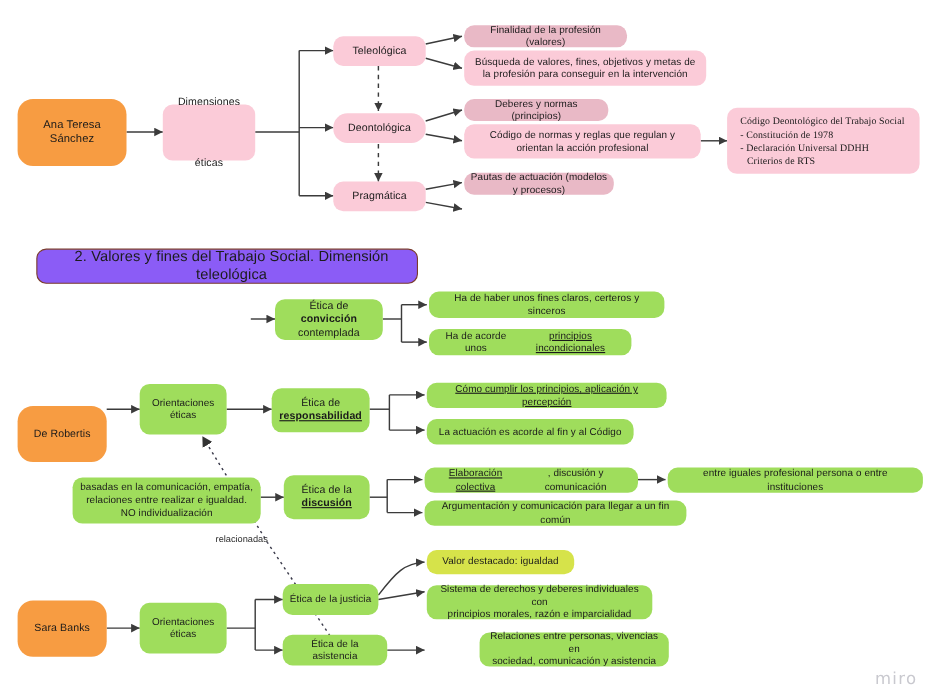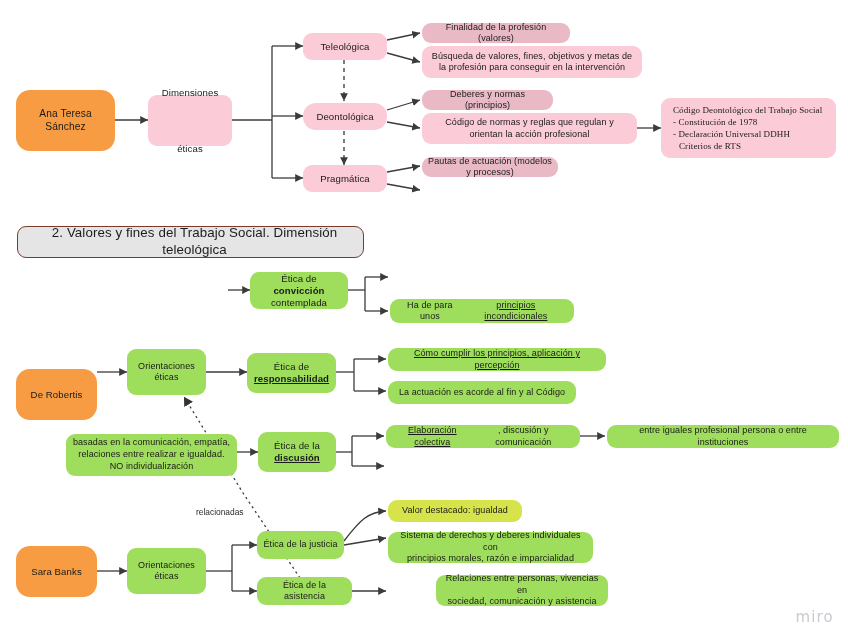--- a/index.html
+++ b/index.html
@@ -22,27 +22,28 @@
     line-height:1.25;
     padding:3px 6px;
     letter-spacing:.1px;
   }
   .orange{background:#f79c42;border-radius:14px;}
   .pink{background:#fbcbd8;}
   .pink-d{background:#e9b9c6;}
   .green{background:#9fdd5c;}
   .yellowgreen{background:#d6e34a;}
   .header-box{
-    background:#e5e5e5;
+    background:#8b5cf6;
     border:1.6px solid #7a3b2c;
     border-radius:9px;
     font-size:13.3px;
     color:#1c1c1c;
     justify-content:flex-start;
     padding-left:14px;
+    margin-left:16px;
   }
   .t10{font-size:9.6px;}
   .t105{font-size:10.2px;}
   .t93{font-size:9px;}
   u{text-decoration:underline;text-underline-offset:1px;}
   b{font-weight:bold;}
   .miro{
     position:absolute;right:14px;bottom:10px;
     font-size:15px;color:#c9c9cf;letter-spacing:1.2px;
     font-family:"DejaVu Sans", sans-serif;
@@ -158,22 +159,23 @@
     <span>- Declaración Universal DDHH</span>
     <span style="padding-left:6px;">Criterios de RTS</span>
   </div>
 
   <div class="node header-box" style="left:17px;top:226px;width:347px;height:32px;">2. Valores y fines del Trabajo Social. Dimensión teleológica</div>
 
   <div class="node green t10" style="left:250px;top:272px;width:98px;height:37px;flex-direction:column;">
     <span><span>Ética de </span><b>convicción</b></span>
     <span>contemplada</span>
   </div>
+  <div class="node green t93" style="left:390px;top:265px;width:214px;height:24px;">Ha de haber unos fines claros, certeros y sinceros</div>
   <div class="node green t93" style="left:390px;top:299px;width:184px;height:24px;">
-    <span>Ha de para unos </span>
+    <span>Ha de acorde unos </span>
       <u>principios incondicionales</u>
   </div>
 
   <div class="node orange t10" style="left:16px;top:347px;width:81px;height:51px;margin-top:22px;">De Robertis</div>
   <div class="node green t93" style="left:127px;top:349px;width:79px;height:46px;flex-direction:column;">
     <span>Orientaciones</span>
     <span>éticas</span>
   </div>
   <div class="node green t10" style="left:247px;top:353px;width:89px;height:40px;flex-direction:column;">
     <span>Ética de</span>
@@ -183,30 +185,31 @@
     <u>Cómo cumplir los principios, aplicación y percepción</u>
   </div>
   <div class="node green t93" style="left:388px;top:381px;width:188px;height:23px;">La actuación es acorde al fin y al Código</div>
 
   <div class="node green t93" style="left:66px;top:434px;width:171px;height:42px;flex-direction:column;line-height:1.3;">
     <span>basadas en la comunicación, empatía,</span>
     <span>relaciones entre realizar e igualdad.</span>
     <span>NO individualización</span>
   </div>
 
-  <div class="lbl" style="left:196px;top:507px;">relacionadas</div>
+  <div class="lbl" style="left:196px;top:485px;">relacionadas</div>
 
   <div class="node green t10" style="left:258px;top:432px;width:78px;height:40px;flex-direction:column;">
     <span>Ética de la</span>
     <b><u>discusión</u></b>
   </div>
   <div class="node green t93" style="left:386px;top:425px;width:194px;height:23px;">
     <u>Elaboración colectiva</u>
       <span>, discusión y comunicación</span>
   </div>
+  <div class="node green t93" style="left:386px;top:455px;width:238px;height:23px;">Argumentación y comunicación para llegar a un fin común</div>
   <div class="node green t93" style="left:607px;top:425px;width:232px;height:23px;">entre iguales profesional persona o entre instituciones</div>
 
   <div class="node orange t10" style="left:16px;top:546px;width:81px;height:51px;">Sara Banks</div>
   <div class="node green t93" style="left:127px;top:548px;width:79px;height:46px;flex-direction:column;">
     <span>Orientaciones</span>
     <span>éticas</span>
   </div>
   <div class="node green t93" style="left:257px;top:531px;width:87px;height:28px;">Ética de la justicia</div>
   <div class="node green t93" style="left:257px;top:577px;width:95px;height:28px;">Ética de la asistencia</div>
 

